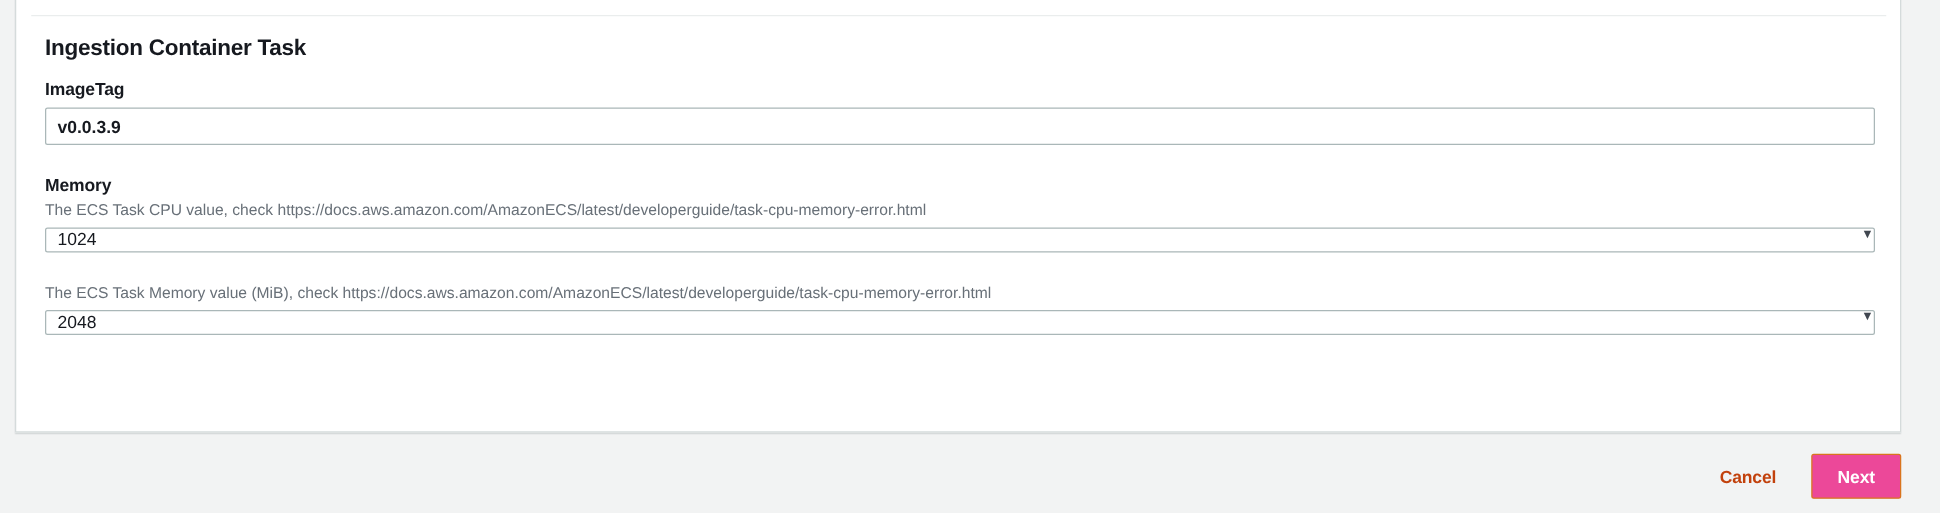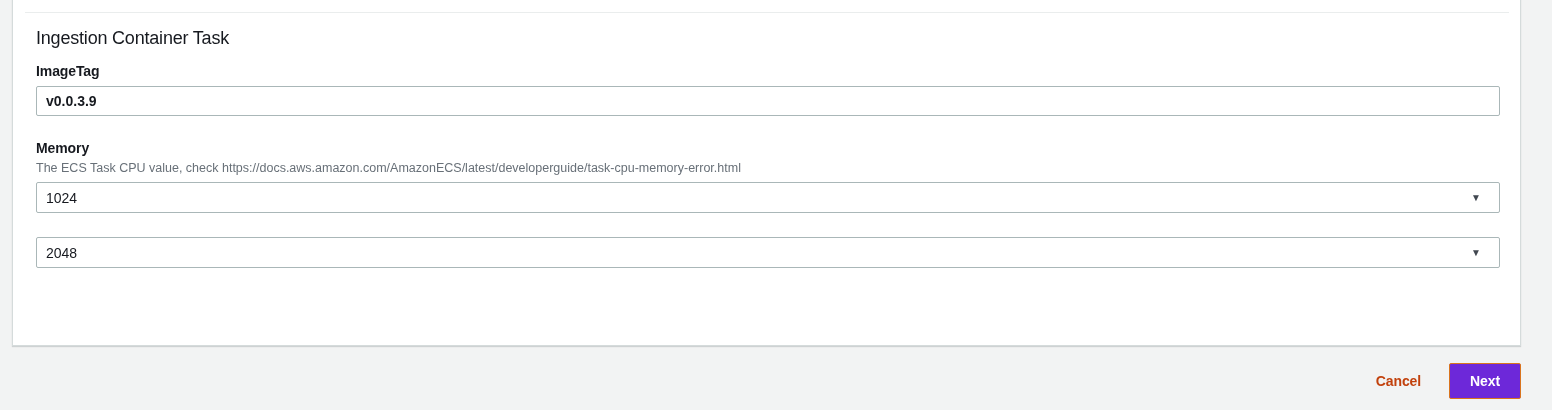--- a/index.html
+++ b/index.html
@@ -21,21 +21,21 @@
     box-shadow: 0 1px 1px 0 rgba(0,28,36,0.15);
   }
   .divider {
     height: 1px;
     background: #eaeded;
     margin: 31px 11px 0 12px;
   }
   .card-content { padding: 0 20px 0 23px; }
   .section-title {
     font-size: 18px;
-    font-weight: 400;
+    font-weight: 700;
     color: #16191f;
     margin: 14px 0 0 0;
     line-height: 22px;
     letter-spacing: -0.2px;
   }
   .field { margin-top: 24px; }
   .section-title + .field { margin-top: 14px; }
   .field-label {
     font-size: 14px;
     font-weight: 700;
@@ -58,29 +58,28 @@
     border-radius: 2px;
     background: #ffffff;
     padding: 0 9px;
     font-family: "Liberation Sans", sans-serif;
     font-size: 14px;
     color: #16191f;
     outline: none;
     font-weight: bold;
   }
   .select {
-    height: 31px;
+    height: 20px;
     margin-top: 6px;
     border: 1px solid #aab7b8;
     border-radius: 2px;
     background: #ffffff;
     display: flex;
-    align-items: center;
     justify-content: space-between;
-    padding: 0 18px 0 9px;
+    padding: 0 0 0 9px;
     font-size: 14px;
     color: #16191f;
     cursor: pointer;
   }
   .select .arrow {
     font-size: 10px;
     color: #414750;
     line-height: 1;
   }
   .footer {
@@ -107,21 +106,21 @@
     margin-right: 28px;
   }
   .btn-secondary {
     background: #ffffff;
     border: 1px solid #545b64;
     color: #545b64;
     padding: 0 20px;
     margin-right: 8px;
   }
   .btn-primary {
-    background: #6d28d9;
+    background: #ec4899;
     border: 1px solid #d9741e;
     color: #ffffff;
     padding: 0 20px;
   }
 </style>
 </head>
 <body>
 
 <div class="card">
   <div class="divider"></div>
@@ -136,20 +135,21 @@
     <div class="field">
       <div class="field-label">Memory</div>
       <div class="field-desc">The ECS Task CPU value, check https://docs.aws.amazon.com/AmazonECS/latest/developerguide/task-cpu-memory-error.html</div>
       <div class="select">
         <span>1024</span>
         <span class="arrow">▼</span>
       </div>
     </div>
 
     <div class="field">
+      <div class="field-desc">The ECS Task Memory value (MiB), check https://docs.aws.amazon.com/AmazonECS/latest/developerguide/task-cpu-memory-error.html</div>
       <div class="select">
         <span>2048</span>
         <span class="arrow">▼</span>
       </div>
     </div>
   </div>
 </div>
 
 <div class="footer">
   <button class="btn btn-link">Cancel</button>

